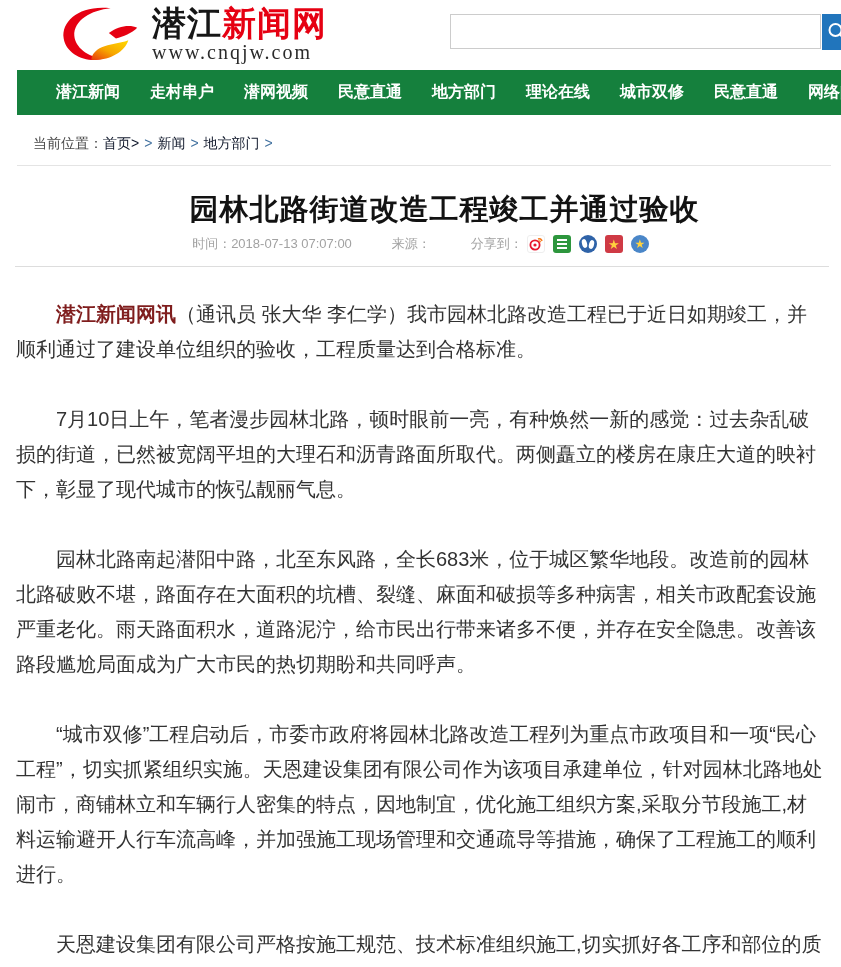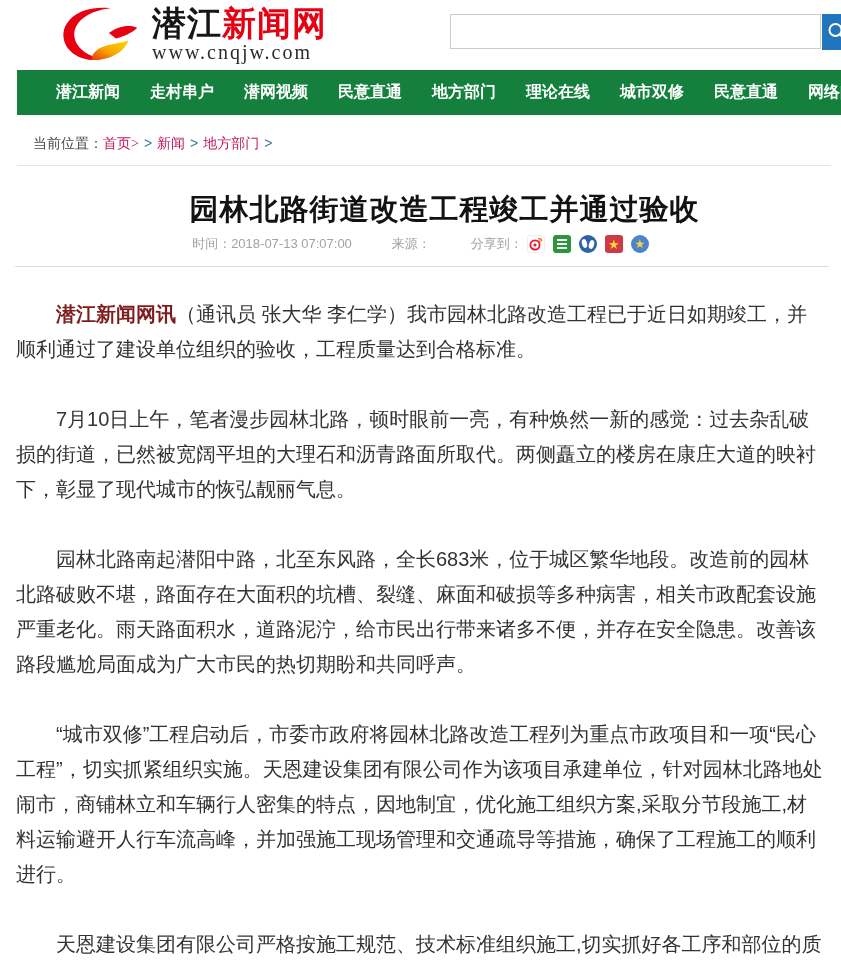--- a/index.html
+++ b/index.html
@@ -27,21 +27,21 @@
   .search-btn { position: absolute; left: 822px; top: 14px; width: 40px; height: 36px;
     background: #2175bc; border: 0; cursor: pointer; display: flex; align-items: center; justify-content: flex-start; padding-left: 4px; }
   
   .nav { margin-left: 17px; height: 45px; background: #15803d;
     display: flex; align-items: center; padding-left: 39px; overflow: hidden; }
   .nav-item { color: #fff; font-size: 16px; font-weight: bold; white-space: nowrap;
     margin-right: 30px; width: 64px; text-align: center; flex: 0 0 auto; cursor: pointer; }
   
   .crumb-wrap { margin: 0 10px 0 17px; border-bottom: 1px solid #e4e4e4; }
   .crumb { padding: 20px 0 12px 16px; font-size: 14px; color: #484848; }
-  .crumb a { color: #be185d; text-decoration: none; cursor: pointer; font-family: Liberation Serif, serif; }
+  .crumb a { color: #0f172a; text-decoration: none; cursor: pointer; }
   .crumb .sep { color: #41719f; margin: 0 5px; }
   
   .article-head { text-align: center; padding-top: 24px; }
   .article-title {
     font-family: "Liberation Serif", "DejaVu Serif", serif;
     font-size: 29px; font-weight: bold; color: #121212; letter-spacing: 1px; padding-left: 48px;
   }
   .article-meta { margin-top: 5px; font-size: 13px; color: #a2a2a2;
     display: flex; justify-content: center; align-items: center; }
   .article-meta .seg { margin: 0 20px; }

